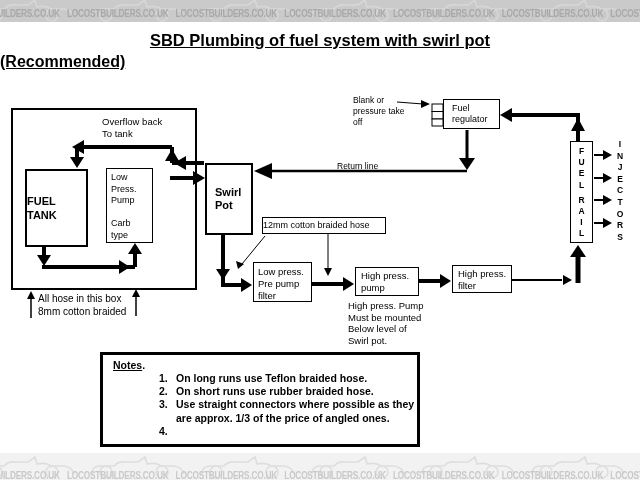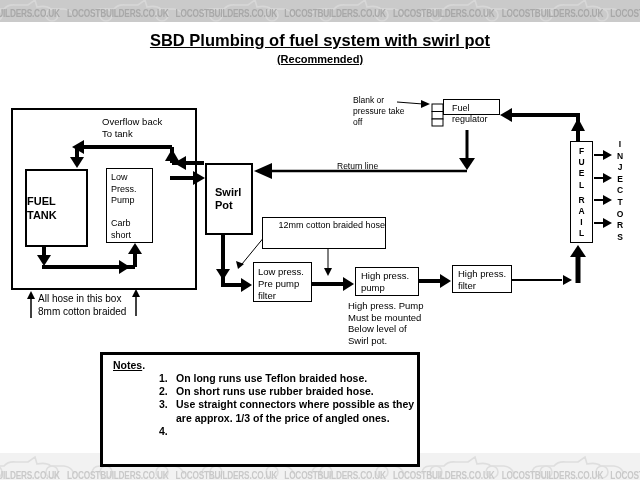--- a/index.html
+++ b/index.html
@@ -18,42 +18,42 @@
   .brand-row{position:absolute;left:0;top:3px;white-space:nowrap;transform:scaleX(.72);transform-origin:0 0;}
   .banner-bottom .brand-row{top:12px;}
   .brand-row span{font-weight:bold;font-size:11.5px;letter-spacing:-.3px;margin-left:-58px;}
   .brand-row span + span{margin-left:10px;}
   .banner-top .brand-row span{color:#a8a8a8;}
   .banner-bottom .brand-row span{color:#c9c9c9;}
 
   
   .title{position:absolute;top:31px;left:0;width:640px;text-align:center;font-size:16.5px;font-weight:bold;color:#000;}
   .title span{text-decoration:underline;}
-  .subtitle{position:absolute;top:53px;left:0;width:640px;text-align:center;font-size:11px;font-weight:bold;color:#000;}
+  .subtitle{position:absolute;top:53px;left:0;width:640px;font-size:16px;font-weight:bold;color:#000;}
   .subtitle span{text-decoration:underline;}
 
   
   #lines{position:absolute;left:0;top:0;z-index:1;}
   #lines path, #lines line{stroke:#000;fill:none;}
   #lines polygon{fill:#000;stroke:none;}
 
   
   .dbox{position:absolute;background:#fff;border:1px solid #000;box-sizing:border-box;z-index:2;color:#000;}
   .outer-box{left:11px;top:108px;width:186px;height:182px;border-width:2px;background:transparent;z-index:0;}
   .fuel-tank{left:25px;top:169px;width:63px;height:78px;border-width:2px;display:flex;align-items:center;justify-content:center;font-weight:bold;font-size:11px;line-height:14px;}
   .lp-pump{left:106px;top:168px;width:47px;height:75px;font-size:9px;padding:3px 0 0 4px;}
   .lp-pump .ln{line-height:11.5px;min-height:11.5px;}
   .swirl-pot{left:205px;top:163px;width:48px;height:72px;border-width:2px;font-weight:bold;font-size:11px;line-height:13px;padding:21px 0 0 8px;}
-  .regulator{left:443px;top:99px;width:57px;height:16px;font-size:9px;line-height:11px;padding:3px 0 0 8px;}
-  .hose-label{left:262px;top:217px;width:124px;height:32px;font-size:9px;text-align:right;line-height:15px;}
+  .regulator{left:443px;top:99px;width:57px;height:30px;font-size:9px;line-height:11px;padding:3px 0 0 8px;}
+  .hose-label{left:262px;top:217px;width:124px;height:17px;font-size:9px;text-align:left;line-height:15px;}
   .lp-filter{left:253px;top:262px;width:59px;height:40px;font-size:9.5px;line-height:12px;padding:3px 0 0 4px;}
   .hp-pump{left:355px;top:267px;width:64px;height:29px;font-size:9.5px;line-height:11.5px;padding:2px 0 0 5px;}
   .hp-filter{left:452px;top:265px;width:60px;height:28px;font-size:9.5px;line-height:11.5px;padding:2px 0 0 5px;}
   .fuel-rail{left:570px;top:141px;width:23px;height:102px;font-size:8.5px;font-weight:bold;padding-top:4px;}
-  .notes-box{left:100px;top:352px;width:320px;height:115px;border-width:3px;font-weight:bold;font-size:10.5px;padding:4px 0 0 10px;}
+  .notes-box{left:100px;top:352px;width:320px;height:95px;border-width:3px;font-weight:bold;font-size:10.5px;padding:4px 0 0 10px;}
 
   .v-chars span{display:block;text-align:center;line-height:11.2px;}
   .v-chars span.gap{height:4px;line-height:4px;}
   .injectors{position:absolute;left:613px;top:139px;width:14px;z-index:2;font-weight:bold;font-size:8.5px;color:#000;}
   .injectors span{display:block;text-align:center;line-height:11.6px;}
 
   
   .flabel{position:absolute;color:#000;z-index:2;}
   .overflow-note{left:102px;top:116px;font-size:9.5px;}
   .overflow-note .ln{line-height:11.5px;}
@@ -239,21 +239,21 @@
   <div class="dbox outer-box"></div>
 
   <div class="dbox fuel-tank">FUEL TANK</div>
 
   <div class="dbox lp-pump">
       <div class="ln">Low</div>
       <div class="ln">Press.</div>
       <div class="ln">Pump</div>
       <div class="ln"></div>
       <div class="ln">Carb</div>
-      <div class="ln">short</div>
+      <div class="ln">type</div>
     </div>
 
   <div class="dbox swirl-pot">Swirl Pot</div>
 
   <div class="dbox regulator">Fuel regulator</div>
 
   <div class="dbox hose-label">12mm cotton braided hose</div>
 
   <div class="dbox lp-filter">Low press. Pre pump filter</div>
 

